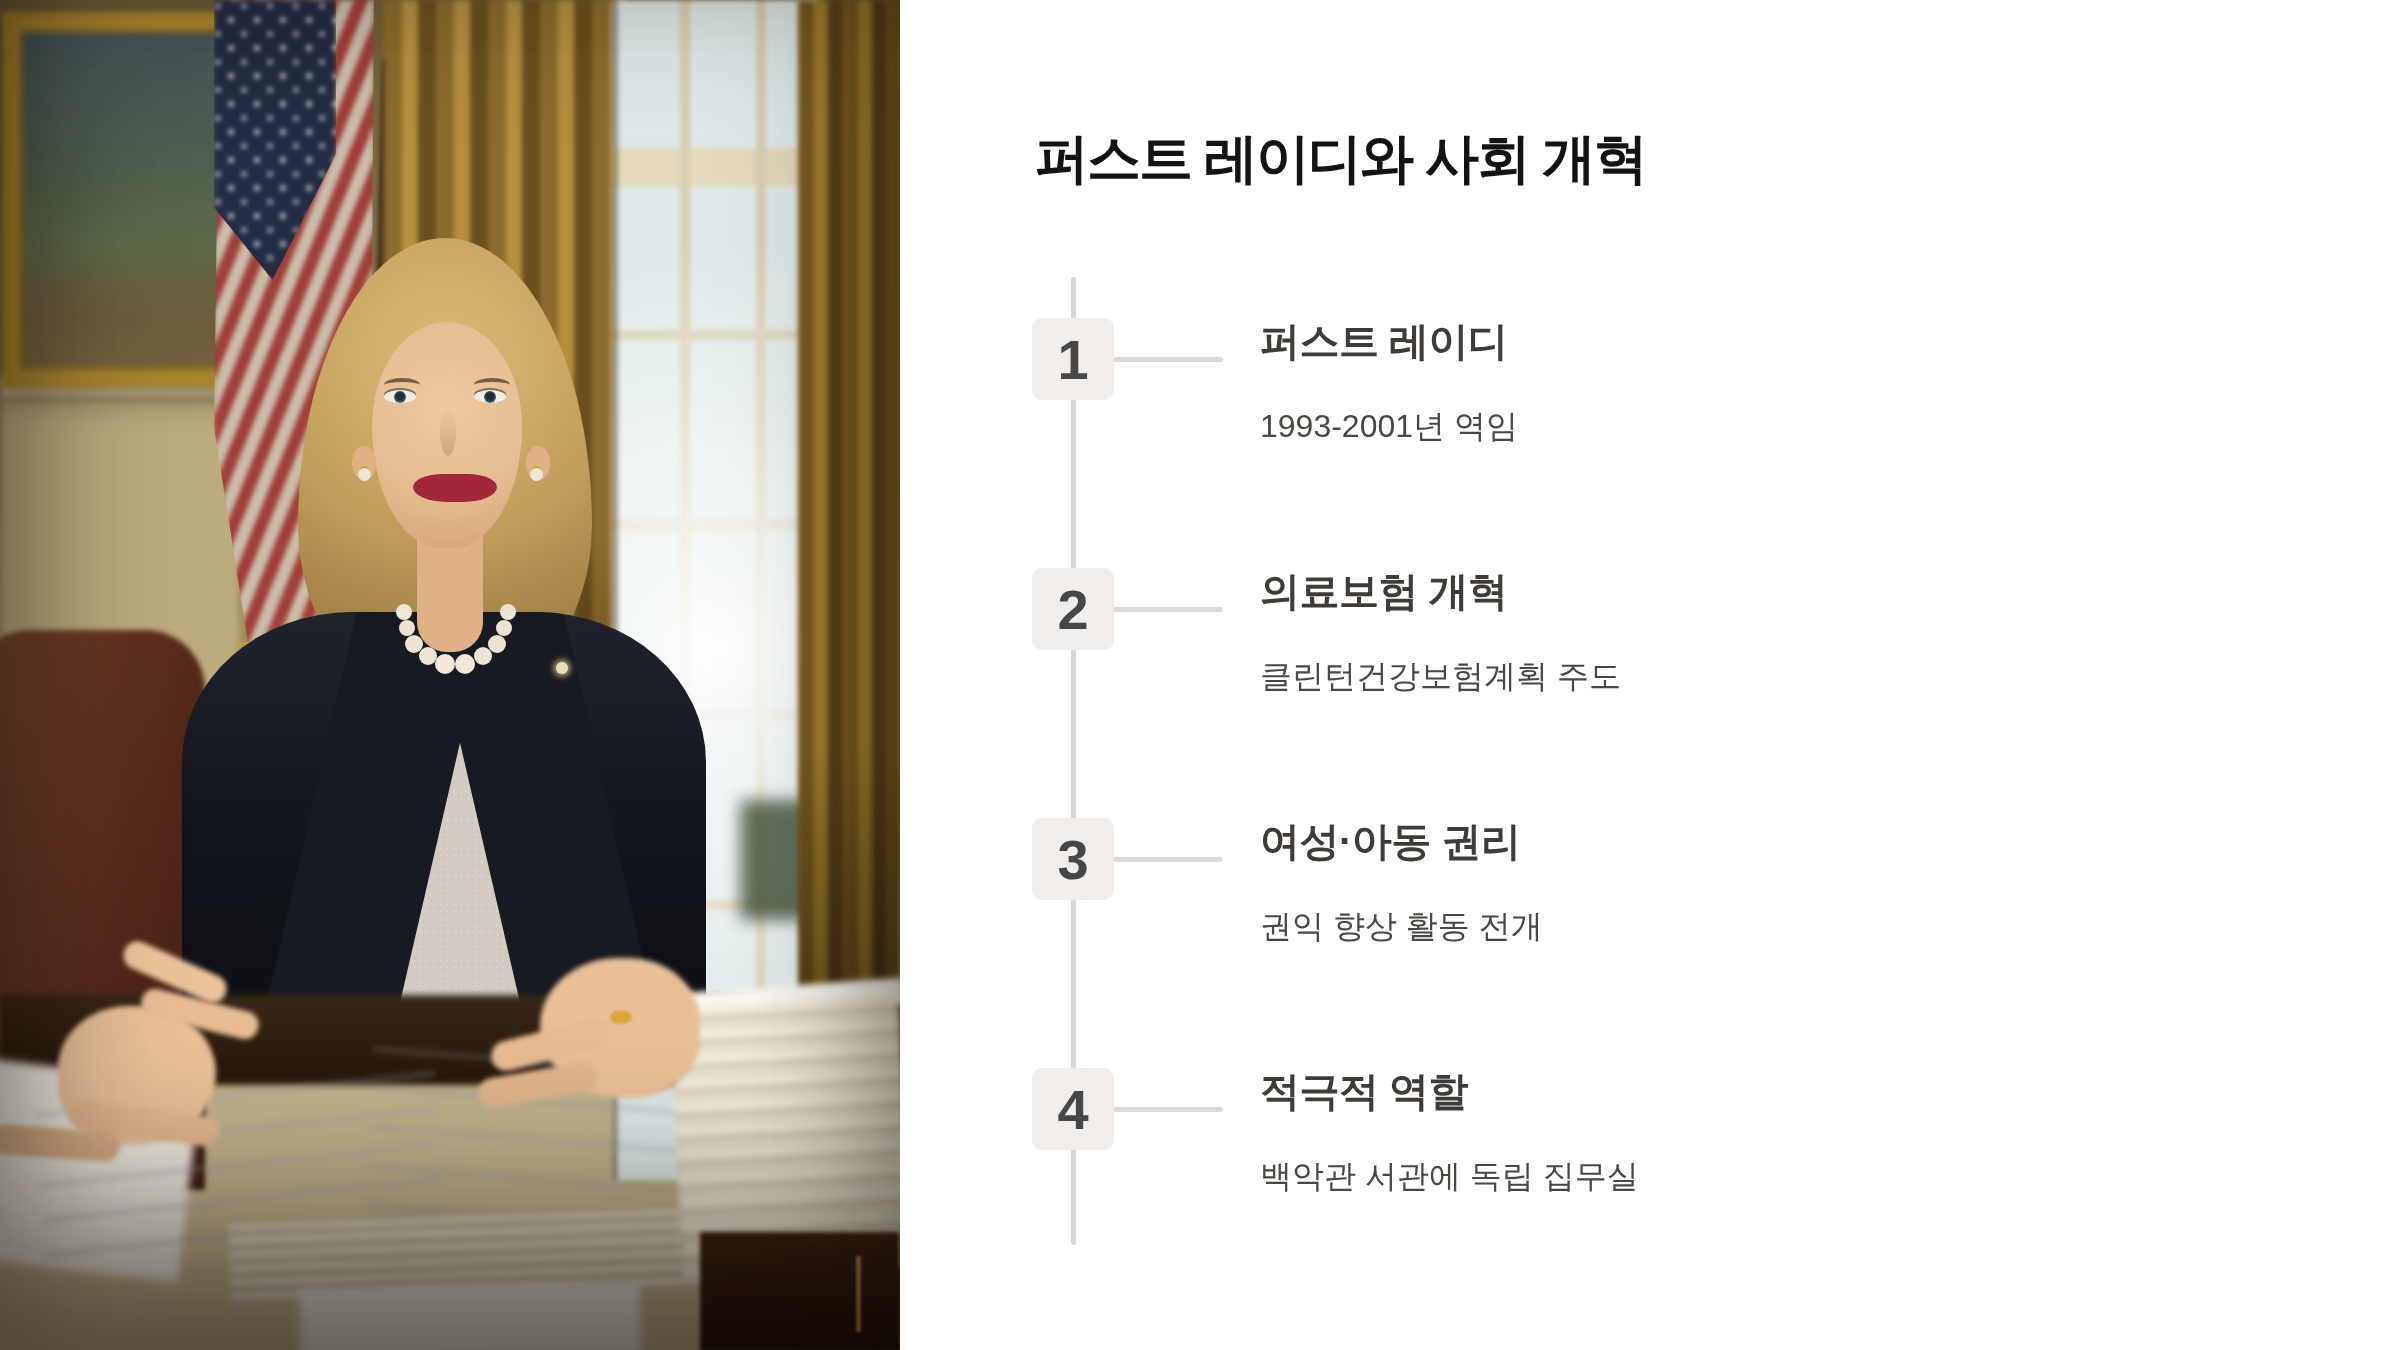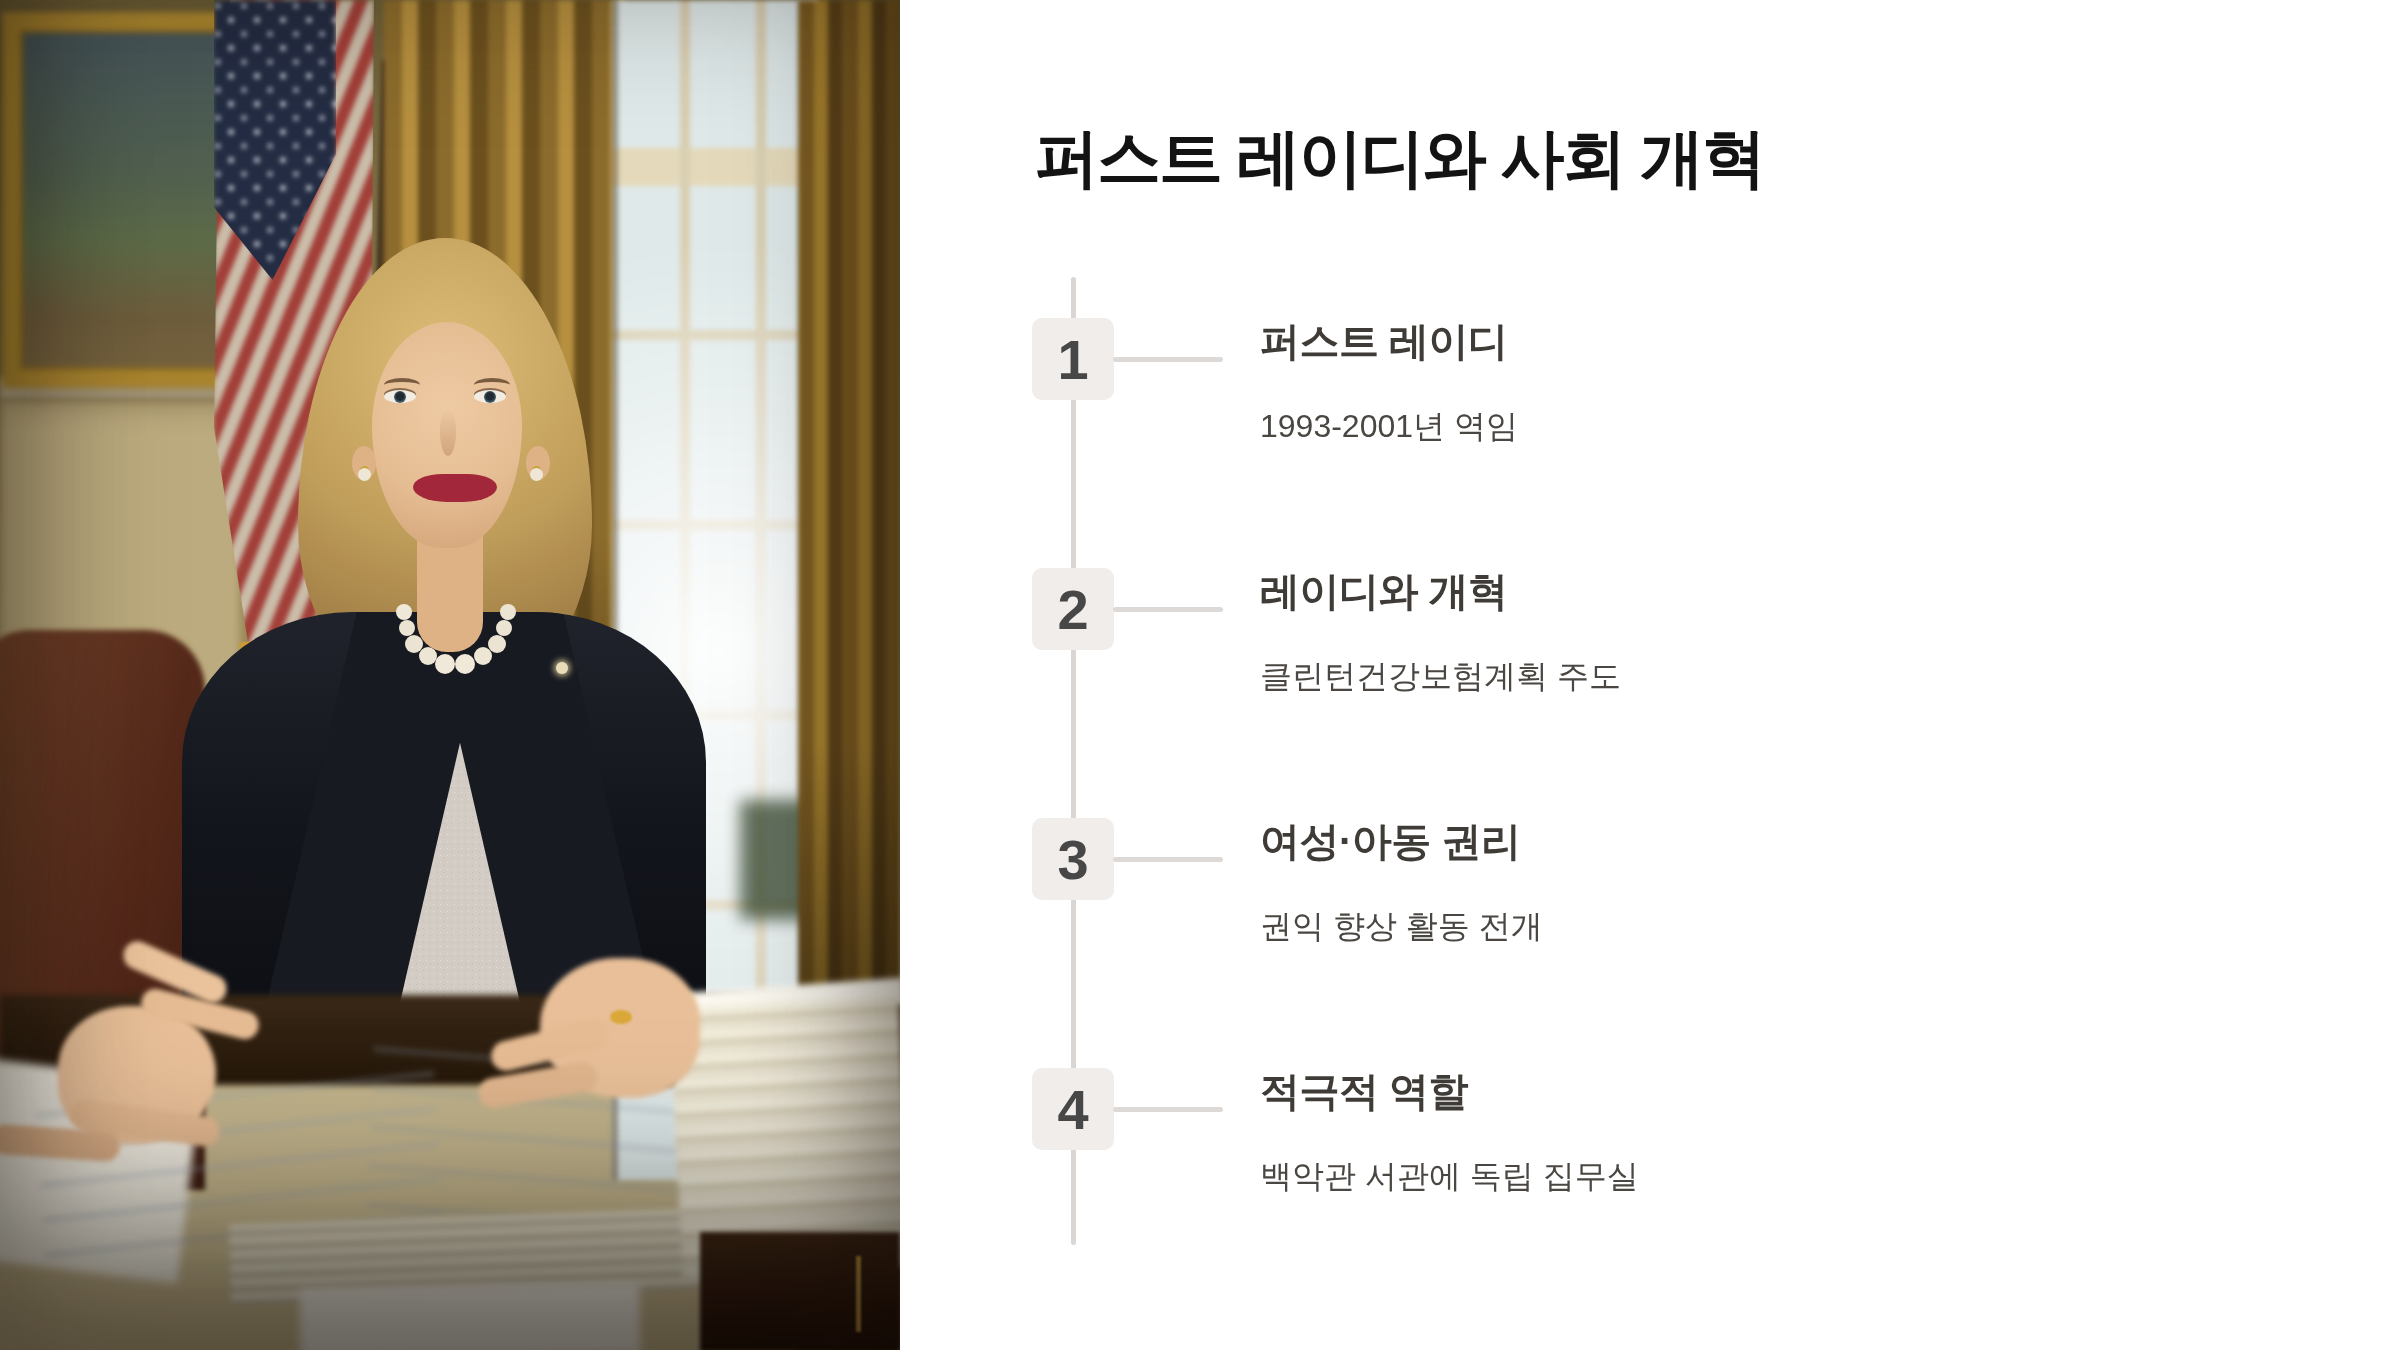--- a/index.html
+++ b/index.html
@@ -120,21 +120,21 @@
   .ph-hand-r{left:540px;top:958px;width:160px;height:140px;background:#e8bf98;border-radius:52% 48% 45% 55%;filter:blur(2.5px);}
   .ph-finger-r1{left:490px;top:1030px;width:120px;height:30px;background:#e6bc94;border-radius:15px;transform:rotate(-14deg);filter:blur(2.5px);}
   .ph-finger-r2{left:478px;top:1070px;width:120px;height:30px;background:#e0b58d;border-radius:15px;transform:rotate(-10deg);filter:blur(2.5px);}
   .ph-ring{left:610px;top:1010px;width:22px;height:14px;background:#d9a838;border-radius:50%;filter:blur(1px);}
   .ph-bottom-sheet{left:300px;top:1286px;width:340px;height:70px;background:#efece4;transform:rotate(-1deg);filter:blur(4px);}
   .ph-vignette{left:0;top:0;width:900px;height:1350px;
     box-shadow:inset 0 -140px 160px rgba(10,5,0,.55),inset 0 0 140px rgba(25,12,0,.25);}
 
   
   .heading{position:absolute;left:1035px;top:116px;margin:0;
-    font-size:64px;line-height:84px;font-weight:700;letter-spacing:-2px;color:#131313;white-space:nowrap;}
+    font-size:54px;line-height:84px;font-weight:700;letter-spacing:-2px;color:#131313;white-space:nowrap;}
   .tl-line{position:absolute;left:1071px;top:277px;width:5px;height:968px;background:#d9d6d3;border-radius:3px;}
   .tl-item{position:absolute;left:1032px;width:1100px;height:150px;}
   .tl-badge{position:absolute;left:0;top:0;width:82px;height:82px;background:#f0edeb;border-radius:10px;
     display:flex;align-items:center;justify-content:center;
     font-size:56px;font-weight:700;color:#474747;}
   .tl-connector{position:absolute;left:81px;top:39px;width:110px;height:5px;background:#dcd9d6;border-radius:3px;}
   .tl-title{position:absolute;left:228px;top:0;font-size:40px;line-height:46px;font-weight:600;
     letter-spacing:-0.5px;color:#3f3b37;white-space:nowrap;}
   .tl-subtitle{position:absolute;left:228px;top:91px;font-size:32px;line-height:34px;font-weight:400;
     color:#4a4642;white-space:nowrap;}
@@ -212,21 +212,21 @@
     <div class="tl-connector"></div>
     <div class="tl-title">퍼스트 레이디</div>
     <div class="tl-subtitle">1993-2001년 역임</div>
   </div>
 
   <div class="tl-item" style="top:568px">
     <div class="tl-badge">
       <span>2</span>
     </div>
     <div class="tl-connector"></div>
-    <div class="tl-title">레이디와 개혁</div>
+    <div class="tl-title">의료보험 개혁</div>
     <div class="tl-subtitle">클린턴건강보험계획 주도</div>
   </div>
 
   <div class="tl-item" style="top:818px">
     <div class="tl-badge">
       <span>3</span>
     </div>
     <div class="tl-connector"></div>
     <div class="tl-title">여성·아동 권리</div>
     <div class="tl-subtitle">권익 향상 활동 전개</div>

